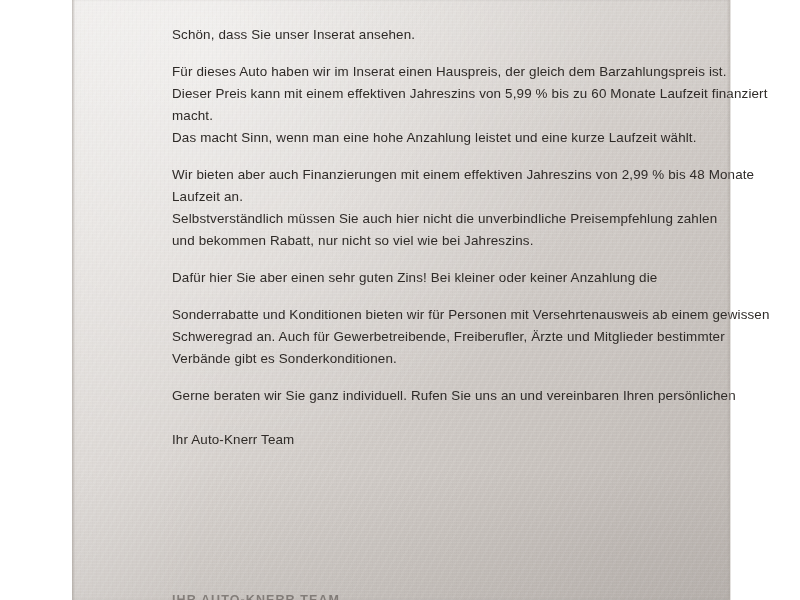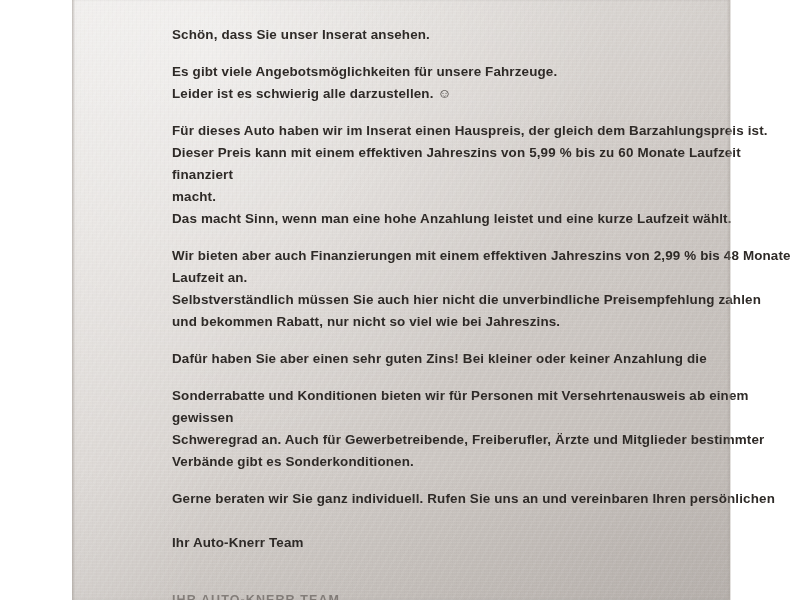--- a/index.html
+++ b/index.html
@@ -79,21 +79,21 @@
   
   #letter-body {
     position: absolute;
     left: 100px;
     top: 24px;
     width: 620px;
     color: #2e2a27;
     font-size: 13.4px;
     line-height: 22px;
     letter-spacing: 0.15px;
-    font-weight: 700;
+    font-weight: 400;
     text-rendering: optimizeLegibility;
   }
 
   .para {
     margin: 0 0 15px 0;
   }
   .para:last-child { margin-bottom: 0; }
 
   .line {
     display: block;
@@ -128,41 +128,37 @@
   <div id="paper-sheet">
     <div id="paper-grain"></div>
     <div id="paper-shading"></div>
 
     <div id="letter-body">
 
       <p class="para">
         <span class="line">Schön, dass Sie unser Inserat ansehen.</span>
       </p>
 
-      <p class="para">
-        <span class="line">Es gibt viele Angebotsmöglichkeiten für unsere Fahrzeuge.</span>
-        <span class="line">Leider ist es schwierig alle darzustellen. ☺</span>
-      </p>
 
       <p class="para">
         <span class="line">Für dieses Auto haben wir im Inserat einen Hauspreis, der gleich dem Barzahlungspreis ist.</span>
         <span class="line">Dieser Preis kann mit einem effektiven Jahreszins von 5,99 % bis zu 60 Monate Laufzeit finanziert</span>
         <span class="line">macht.</span>
         <span class="line">Das macht Sinn, wenn man eine hohe Anzahlung leistet und eine kurze Laufzeit wählt.</span>
       </p>
 
       <p class="para">
         <span class="line">Wir bieten aber auch Finanzierungen mit einem effektiven Jahreszins von 2,99 % bis 48 Monate</span>
         <span class="line">Laufzeit an.</span>
         <span class="line">Selbstverständlich müssen Sie auch hier nicht die unverbindliche Preisempfehlung zahlen</span>
         <span class="line">und bekommen Rabatt, nur nicht so viel wie bei Jahreszins.</span>
       </p>
 
       <p class="para">
-        <span class="line">Dafür haben Sie aber einen sehr guten Zins! Bei kleiner oder keiner Anzahlung die</span>
+        <span class="line">Dafür hier Sie aber einen sehr guten Zins! Bei kleiner oder keiner Anzahlung die</span>
       </p>
 
       <p class="para">
         <span class="line">Sonderrabatte und Konditionen bieten wir für Personen mit Versehrtenausweis ab einem gewissen</span>
         <span class="line">Schweregrad an. Auch für Gewerbetreibende, Freiberufler, Ärzte und Mitglieder bestimmter</span>
         <span class="line">Verbände gibt es Sonderkonditionen.</span>
       </p>
 
       <p class="para">
         <span class="line">Gerne beraten wir Sie ganz individuell. Rufen Sie uns an und vereinbaren Ihren persönlichen</span>

